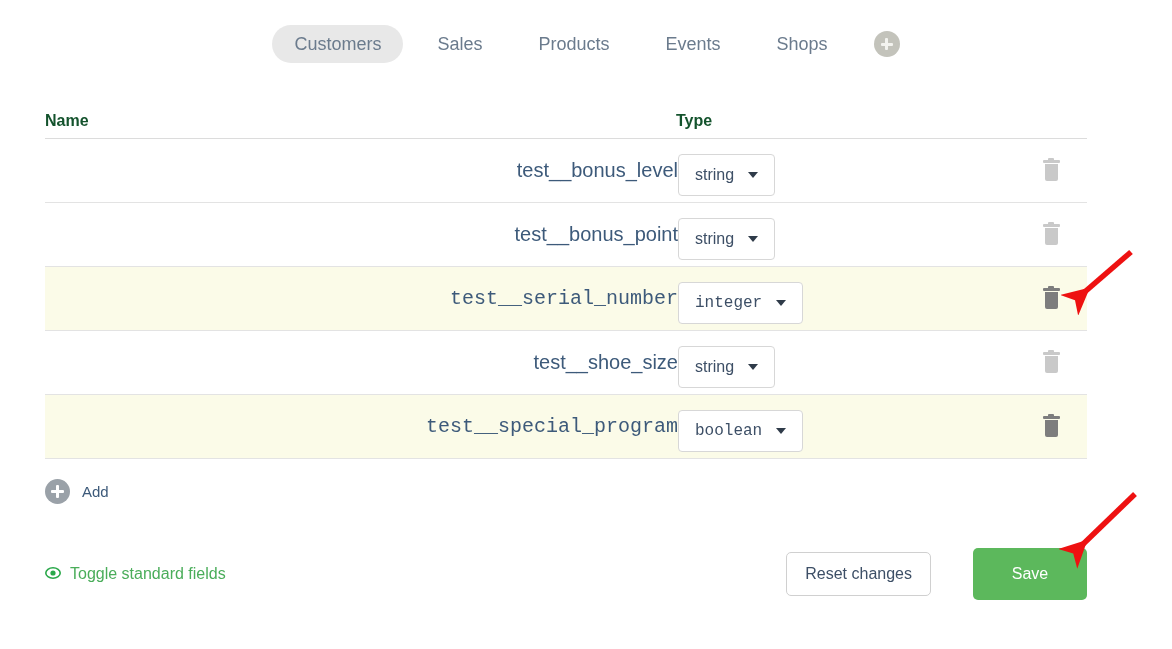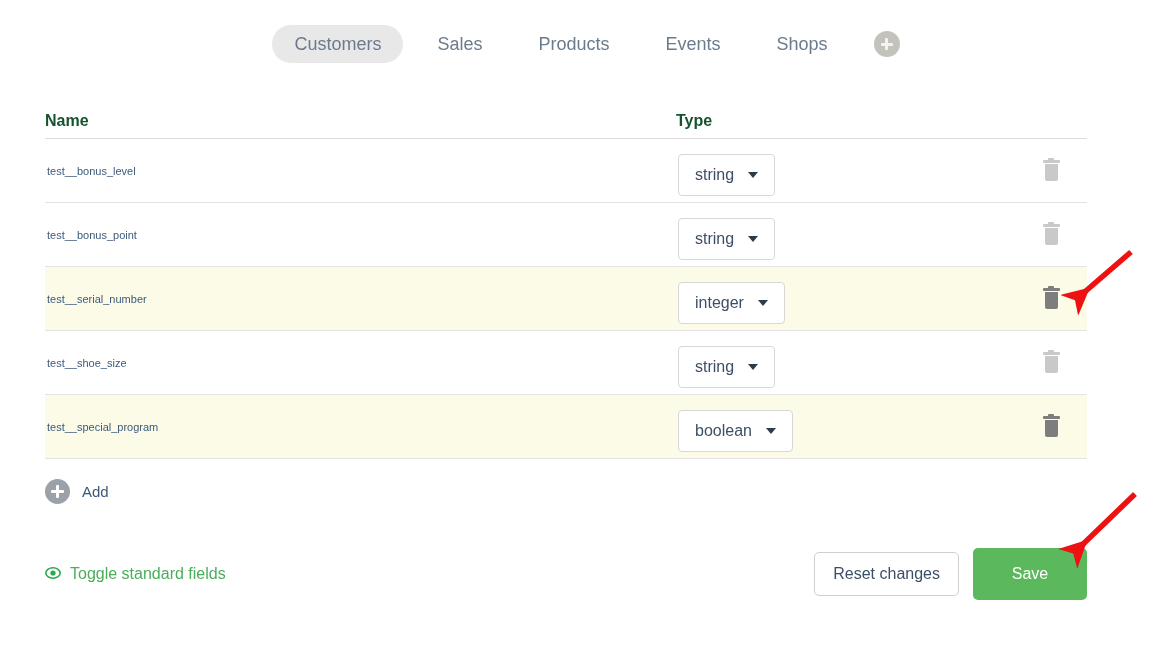--- a/index.html
+++ b/index.html
@@ -85,26 +85,28 @@
   .row {
     display: flex;
     align-items: center;
     height: 64px;
     border-bottom: 1px solid #e3e3e3;
     box-sizing: border-box;
     position: relative;
   }
   .row.highlight {
     background: #fbfbe8;
+    font-family: Liberation Mono, monospace;
   }
   .row .cell-name {
     width: 631px;
-    font-size: 11px;
+    font-size: 20px;
     color: #3d5a7a;
     padding-left: 2px;
+    text-align: right;
   }
   .cell-type {
     width: 340px;
   }
   .cell-del {
     width: 66px;
     display: flex;
     align-items: center;
     justify-content: center;
   }
@@ -232,20 +234,21 @@
     gap: 14px;
   }
   .btn {
     font-size: 16px;
     border-radius: 5px;
     cursor: pointer;
     box-sizing: border-box;
     display: inline-flex;
     align-items: center;
     justify-content: center;
+    margin-left: 28px;
   }
   .btn-reset {
     height: 44px;
     padding: 0 18px;
     border: 1px solid #d0d0d0;
     background: #ffffff;
     color: #3d4f66;
   }
   .btn-save {
     height: 52px;

